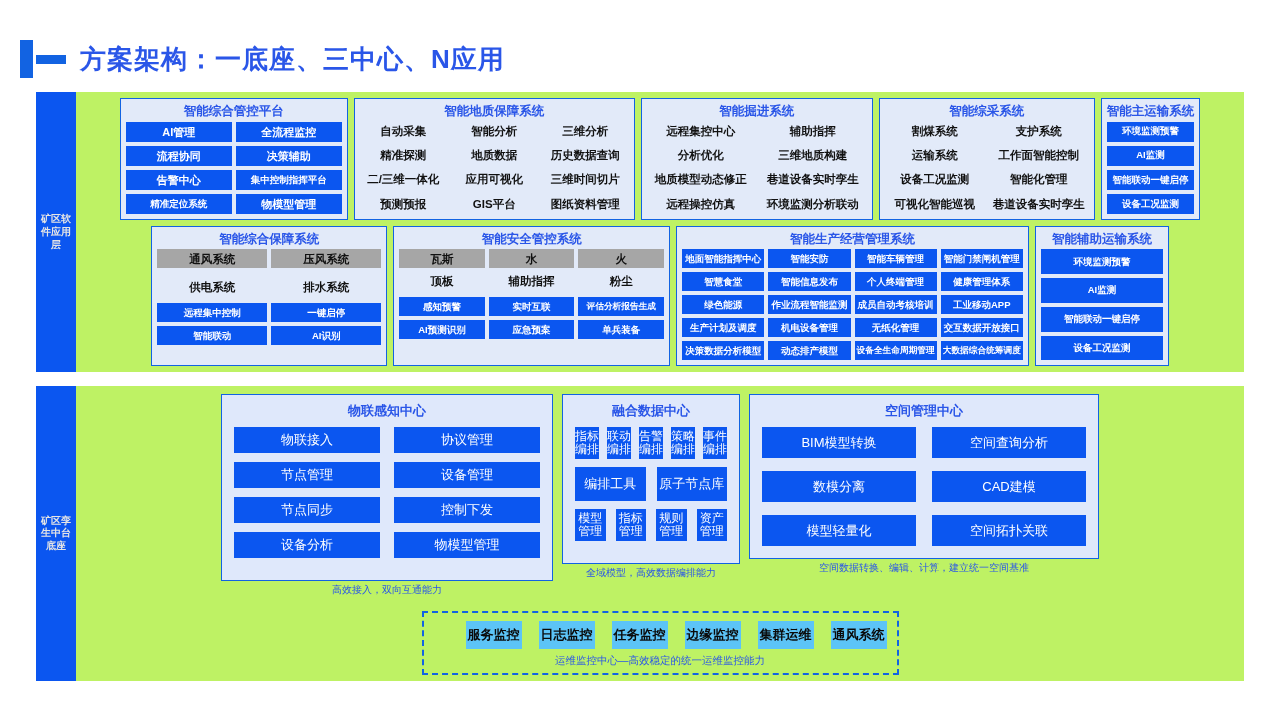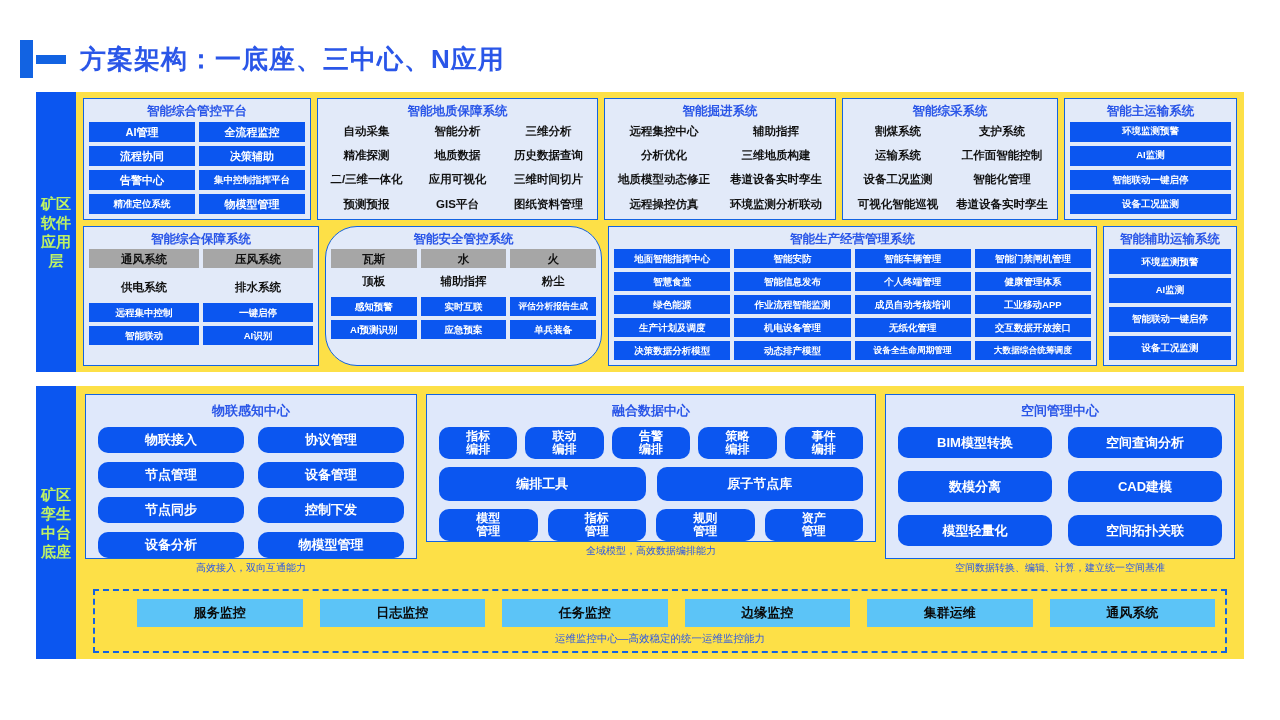--- a/index.html
+++ b/index.html
@@ -41,39 +41,40 @@
   .layer-row {
     display: flex;
     margin: 0 36px 0 36px;
   }
   .layer-row.top { margin-top: 8px; }
   .layer-row.bottom { margin-top: 14px; }
 
   .layer-label {
     width: 40px;
     background: #0b56f0;
-    color: #bef264;
-    font-size: 15px;
+    color: #e5e5e5;
+    font-size: 10px;
     font-weight: bold;
     line-height: 1.28;
     display: flex;
     align-items: center;
     justify-content: center;
     text-align: center;
     flex: 0 0 40px;
   }
   .layer-label span { display: block; width: 32px; }
 
   .layer-body {
     flex: 1 1 auto;
-    background: #fde047;
+    background: #bef264;
     padding: 6px 7px;
     display: flex;
     flex-direction: column;
     gap: 6px;
+    align-items: center;
   }
 
   
   .panel {
     border: 1.6px solid #1263e2;
     background: #e2eaf9;
     padding: 4px 5px 5px 5px;
     display: flex;
     flex-direction: column;
   }
@@ -142,63 +143,62 @@
   
   .row-top-wrap { display: flex; gap: 6px; }
   .col-a { flex: 0 0 228px; }
   .col-b { flex: 0 0 281px; }
   .col-c { flex: 0 0 232px; }
   .col-d { flex: 0 0 216px; }
   .col-e { flex: 1 1 auto; }
 
   .row-two-wrap { display: flex; gap: 6px; }
   .col-f { flex: 0 0 236px; }
-  .col-g { flex: 0 0 277px; border-radius: 32px; }
+  .col-g { flex: 0 0 277px; }
   .col-h { flex: 1 1 auto; }
   .col-i { flex: 0 0 134px; }
 
   
   .center-row { display: flex; gap: 9px; }
   .center-col { display: flex; flex-direction: column; }
   .cc-1 { flex: 0 0 332px; }
   .cc-2 { flex: 1 1 auto; }
   .cc-3 { flex: 0 0 350px; }
 
   .center-panel {
     border: 1.6px solid #1263e2;
     background: #dfe8fb;
-    padding: 5px 12px 0 12px;
+    padding: 5px 12px 22px 12px;
   }
   .center-title {
     text-align: center;
     color: #2a56e8;
     font-size: 13px;
     font-weight: bold;
     padding: 2px 0 7px 0;
   }
   .caption {
     text-align: center;
     color: #2a56e8;
     font-size: 10px;
     padding: 4px 0 2px 0;
     line-height: 1;
   }
   .bigchip {
     background: #0b56f0;
     color: #ffffff;
     font-size: 13px;
-    font-weight: bold;
+    font-weight: normal;
     text-align: center;
     display: flex;
     align-items: center;
     justify-content: center;
     min-height: 26px;
     line-height: 1.12;
     white-space: pre-line;
-    border-radius: 10px;
   }
   .bigchip.sm { font-size: 12px; }
   .bigchip.two { min-height: 32px; }
   .bigchip.wide { min-height: 34px; }
 
   
   .ops-band {
     margin: 8px 8px 0 8px;
     border: 2.4px dashed #1263e2;
     padding: 8px 10px 4px 10px;

